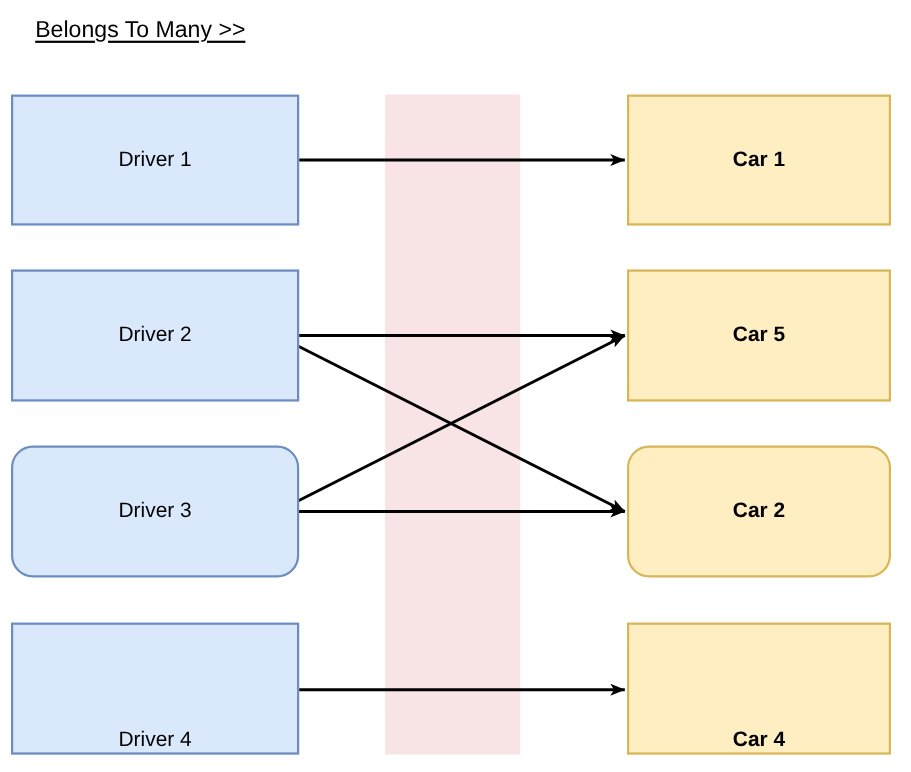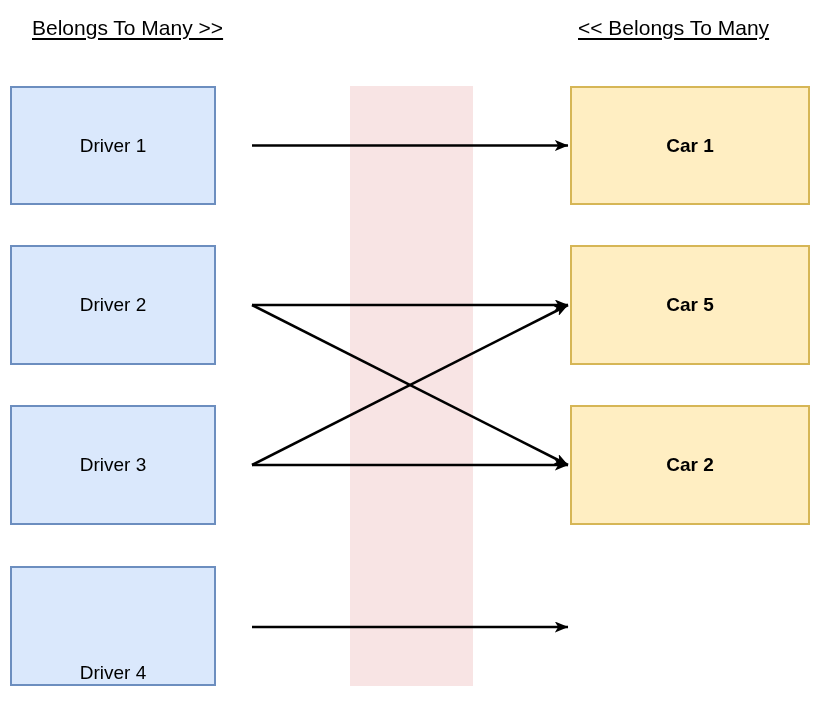--- a/index.html
+++ b/index.html
@@ -48,51 +48,50 @@
     font-size: 19px;
     color: #000000;
     border-width: 2px;
     border-style: solid;
     font-family: "Liberation Sans", sans-serif;
   }
   .node.driver {
     background: #dae8fc;
     border-color: #6c8ebf;
     left: 10px;
-    width: 206px;
+    width: 262px;
   }
   .node.car {
     background: #ffeec2;
     border-color: #d6b656;
     left: 570px;
     width: 240px;
     font-weight: bold;
   }
   .row1 { top: 86px;  height: 119px; }
   .row2 { top: 245px; height: 120px; align-items: center; }
-  .row3 { top: 405px; height: 120px; }
+  .row3 { top: 405px; height: 120px; border-radius: 20px; }
   .row4 { top: 566px; height: 120px; align-items: flex-end; }
 
   #edges {
     position: absolute;
     left: 0;
     top: 0;
     width: 828px;
     height: 702px;
     pointer-events: none;
   }
 </style>
 </head>
 <body>
 
 <div id="canvas">
 
   <div class="header-label" id="header-left">Belongs To Many &gt;&gt;</div>
 
-  <div class="header-label" id="header-right">&lt;&lt; Belongs To Many</div>
 
   <div class="join-band"></div>
 
   <svg id="edges" viewBox="0 0 828 702">
     <defs>
       <marker id="arrowhead" markerWidth="14" markerHeight="11" refX="13.2" refY="5.5" orient="auto" markerUnits="userSpaceOnUse">
         <path d="M 0 0 L 13.5 5.5 L 0 11 L 3.4 5.5 Z" fill="#000000"></path>
       </marker>
     </defs>
 
@@ -124,14 +123,17 @@
 
   <div class="node car row1">
     <span>Car 1</span>
   </div>
   <div class="node car row2">
     <span>Car 5</span>
   </div>
   <div class="node car row3">
     <span>Car 2</span>
   </div>
+  <div class="node car row4">
+    <span>Car 4</span>
+  </div>
 
 </div>
 
 </body></html>

